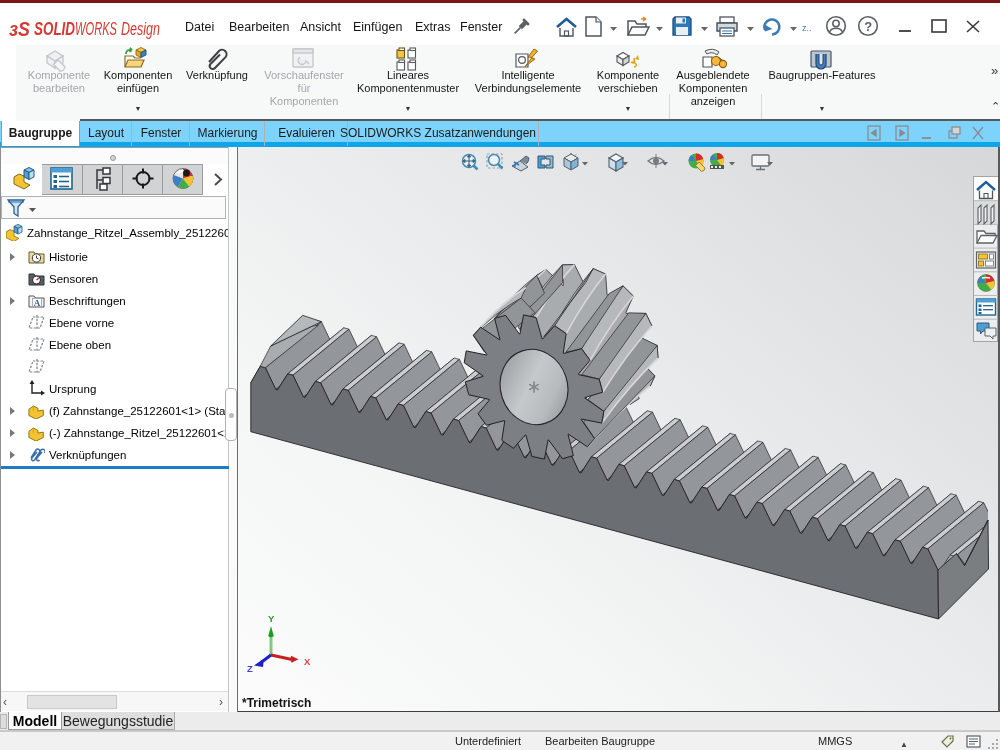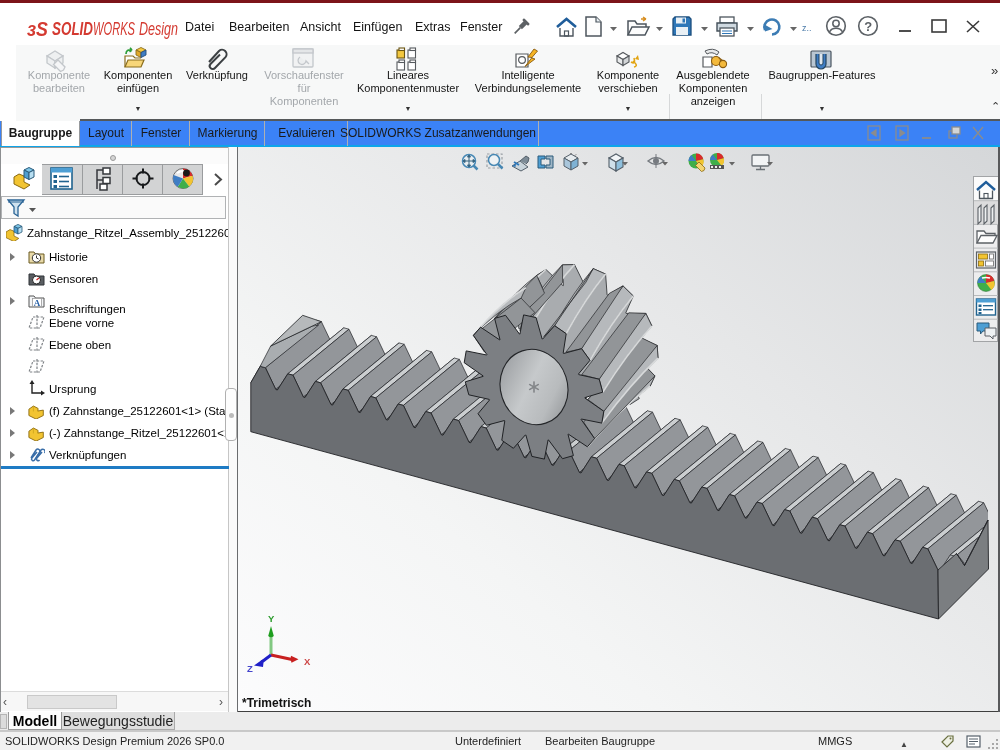--- a/index.html
+++ b/index.html
@@ -1,31 +1,31 @@
 <!DOCTYPE html>
 <html><head><meta charset="utf-8">
 <style>
 *{margin:0;padding:0;box-sizing:border-box}
 html,body{width:1000px;height:750px;overflow:hidden;font-family:"Liberation Sans",sans-serif}
 #app{position:relative;width:1000px;height:750px;background:#fff}
 .abs{position:absolute}
 
 #titlebar{left:0;top:0;width:1000px;height:45px;background:#fff;border-top:3px solid #7c1419}
-#logo{left:24px;top:13px;height:24px;color:#4c1d95;white-space:nowrap}
+#logo{left:6px;top:13px;height:24px;color:#4c1d95;white-space:nowrap}
 #menus{left:0;top:17px;font-size:12.5px;color:#141414;width:520px}
 #menus span{position:absolute;top:0}
 
 #ribbon{left:16px;top:45px;width:1000px;height:76px;background:#f7f8f8}
 #ribline{left:80px;top:119px;width:920px;height:2px;background:#55585a}
 .rlab{position:absolute;top:24px;font-size:11px;line-height:13px;text-align:center;color:#141414;transform:translateX(-50%)}
 .rgray{color:#a3a7ab}
 .rcaret{position:absolute;top:60px;font-size:7px;color:#333;transform:translateX(-50%)}
 .rsep{position:absolute;top:49px;height:66px;width:1px;background:#d6d8d9}
 
-#tabrow{left:0;top:121px;width:1000px;height:26px;background:#3b82f6;border-bottom:2px solid #0ea5e9}
+#tabrow{left:0;top:121px;width:1000px;height:26px;background:#7dd3fc;border-bottom:5px solid #0ea5e9}
 .tab{position:absolute;top:0;height:25px;line-height:25px;font-size:12px;color:#1a1a1a;text-align:center;border-right:1px solid #aeb0b2}
 #tab-active{background:#fff;font-weight:bold;border-right:1px solid #97999c;border-left:1px solid #97999c}
 
 #lpanel{left:0;top:147px;width:229px;height:565px;background:#fff;border-right:1px solid #c6c6c6}
 #lp-top{left:0;top:0;width:228px;height:18px;background:#fbfbfb;border-top:1px solid #9a9a9a}
 #lp-dot{left:110px;top:7px;width:6px;height:6px;border-radius:3px;background:#d5d5d5;border:1px solid #9a9a9a}
 #cmtabs{left:0;top:17px;width:228px;height:31px;background:#fff}
 .cmcell{position:absolute;top:0;width:40px;height:31px;background:#d2d3d4;border:1px solid #9a9c9e;border-left:none}
 #filterbar{left:1px;top:49px;width:225px;height:23px;background:#fafafa;border:1px solid #b0b2b4}
 
@@ -313,21 +313,21 @@
           <circle cx="8.5" cy="10" r="4" fill="#fff" stroke="#222" stroke-width="1"></circle>
           <path d="M8.5,10 l2.5,-2" stroke="#c22" stroke-width="1.2"></path>
         </svg></div>
       <div class="trow" style="top:121px;left:49px;width:179px">Sensoren</div>
       <div class="arr" style="left:10px;top:150px"></div>
       <div class="ticon" style="left:28px;top:145px"><svg width="17" height="17" viewBox="0 0 17 17">
           <path d="M1,4 h5 l1.5,2 H16 v9 H1 z" fill="#f3f5f7" stroke="#555" stroke-width="1"></path>
           <rect x="4.5" y="6.5" width="9" height="8" fill="#fff" stroke="#999" stroke-width="0.8"></rect>
           <text x="5.8" y="14" font-size="9" font-weight="bold" fill="#2a62a8" font-family="Liberation Serif">A</text>
         </svg></div>
-      <div class="trow" style="top:151px;left:49px;width:179px">Beschriftungen</div>
+      <div class="trow" style="top:143px;left:49px;width:179px">Beschriftungen</div>
       <div class="ticon" style="left:28px;top:167px"><svg width="17" height="17" viewBox="0 0 17 17">
           <g fill="none" stroke="#7e8286" stroke-width="1.2" stroke-dasharray="2.4,1.4">
             <path d="M5,3 h11 l-4,11 H1 z"></path>
             <path d="M9,1 v14.5"></path>
           </g>
         </svg></div>
       <div class="trow" style="top:165px;left:49px;width:179px">Ebene vorne</div>
       <div class="ticon" style="left:28px;top:189px"><svg width="17" height="17" viewBox="0 0 17 17">
           <g fill="none" stroke="#7e8286" stroke-width="1.2" stroke-dasharray="2.4,1.4">
             <path d="M5,3 h11 l-4,11 H1 z"></path>
@@ -683,21 +683,20 @@
 <div id="rborder" class="abs"></div>
 <div class="abs" style="left:0;top:147px;width:1px;height:603px;background:#8c8e90"></div>
 
 <div id="mtabs" class="abs">
   <div class="abs" style="left:0;top:2px;width:7px;height:15px;background:#dcdcdc;border:1px solid #b5b5b5"></div>
   <div class="mtab" id="mtab1">Modell</div>
   <div class="mtab" id="mtab2">Bewegungsstudie 1</div>
 </div>
 
 <div id="statusbar" class="abs">
-  <div class="st" style="left:5px">SOLIDWORKS Design Premium 2026 SP0.0</div>
   <div class="st" style="left:455px">Unterdefiniert</div>
   <div class="st" style="left:545px">Bearbeiten Baugruppe</div>
   <div class="st" style="left:818px">MMGS</div>
   <div class="st" style="left:900px;font-size:8px;color:#444;top:5px">▲</div>
   <svg class="abs" style="left:935px;top:2px" width="60" height="16" viewBox="0 0 60 16">
         <g transform="translate(6,1)">
           <path d="M1,7 L7,1 h5 v5 L6,12 z" fill="#eef0e4" stroke="#6a7040" stroke-width="1.2"></path>
           <circle cx="9.5" cy="3.5" r="1" fill="#6a7040"></circle>
         </g>
         <g transform="translate(32,1)">

